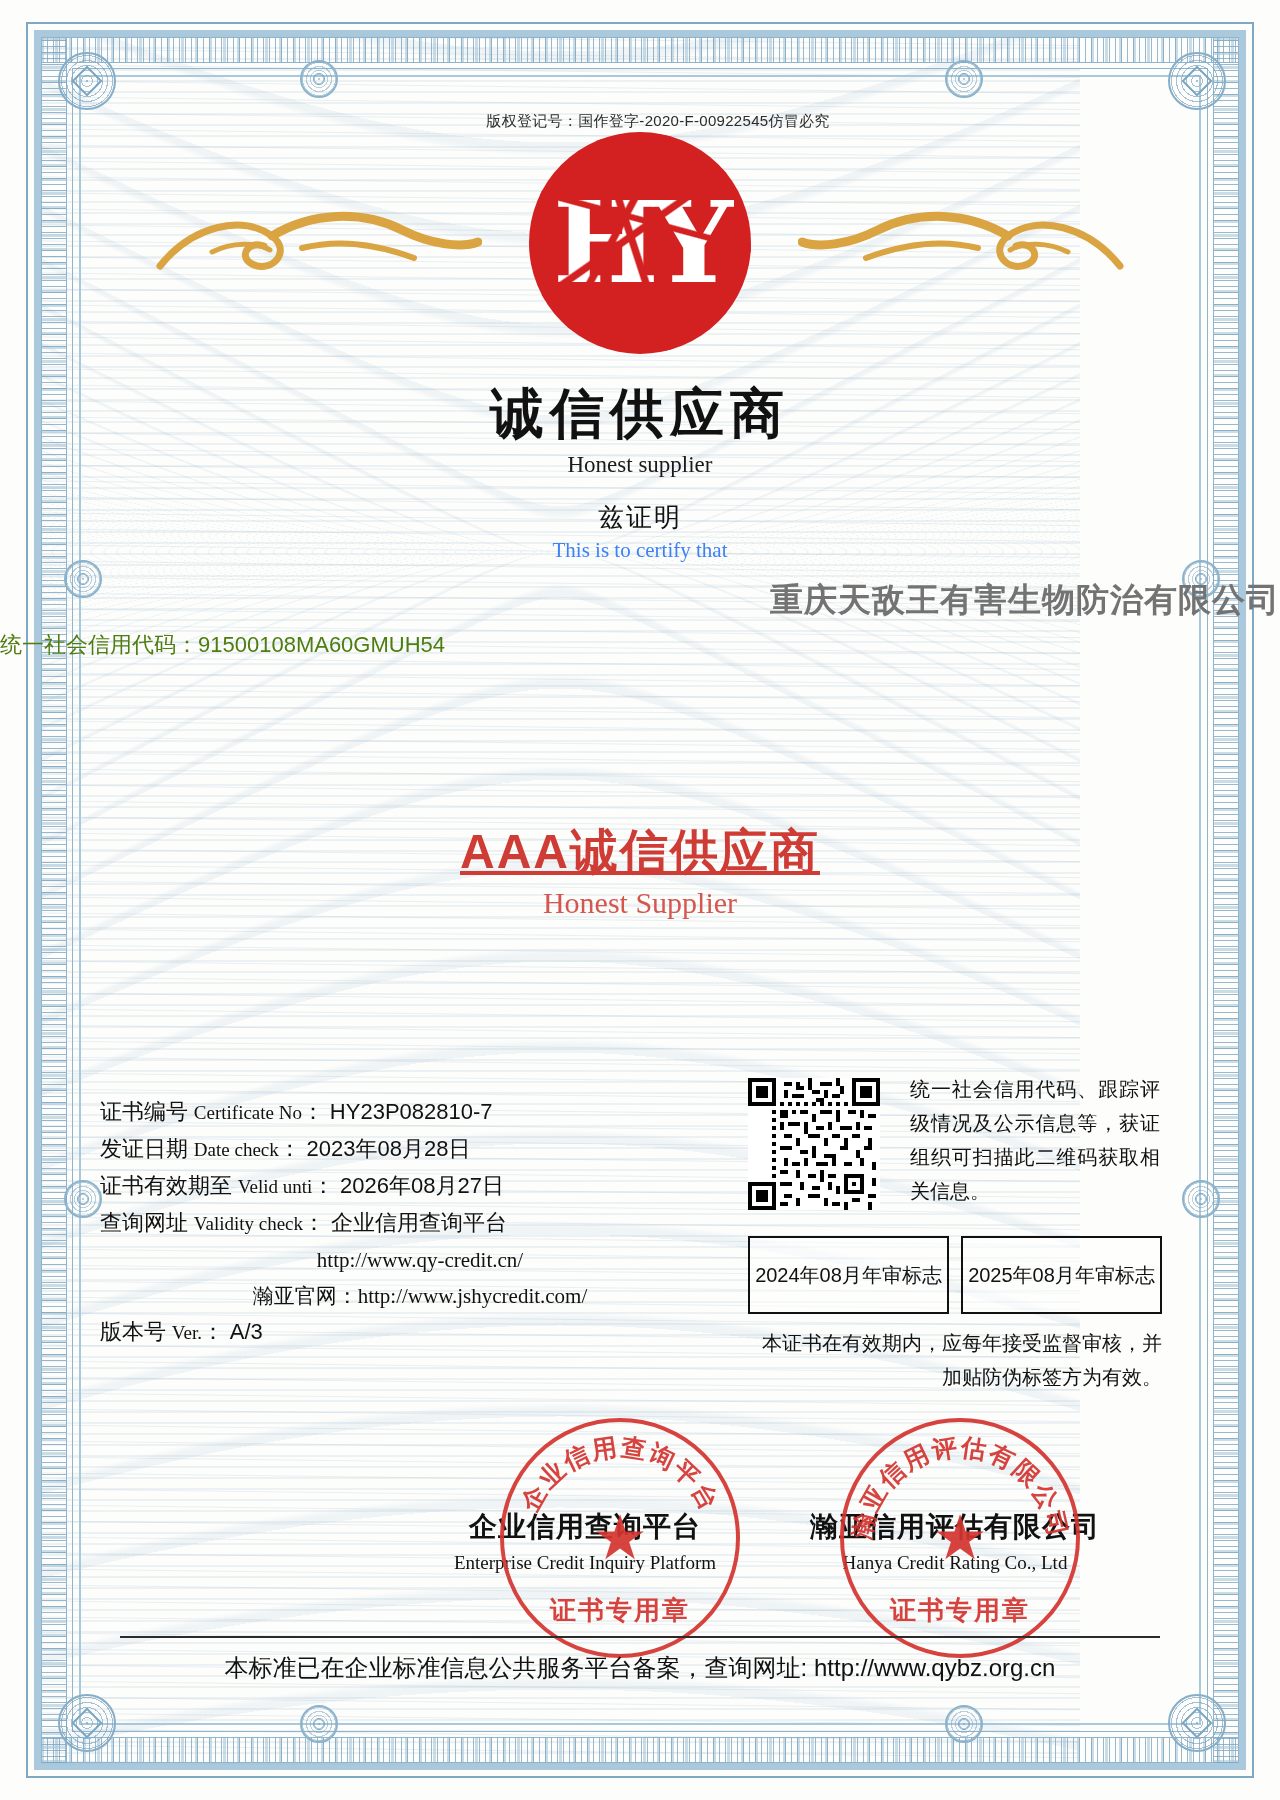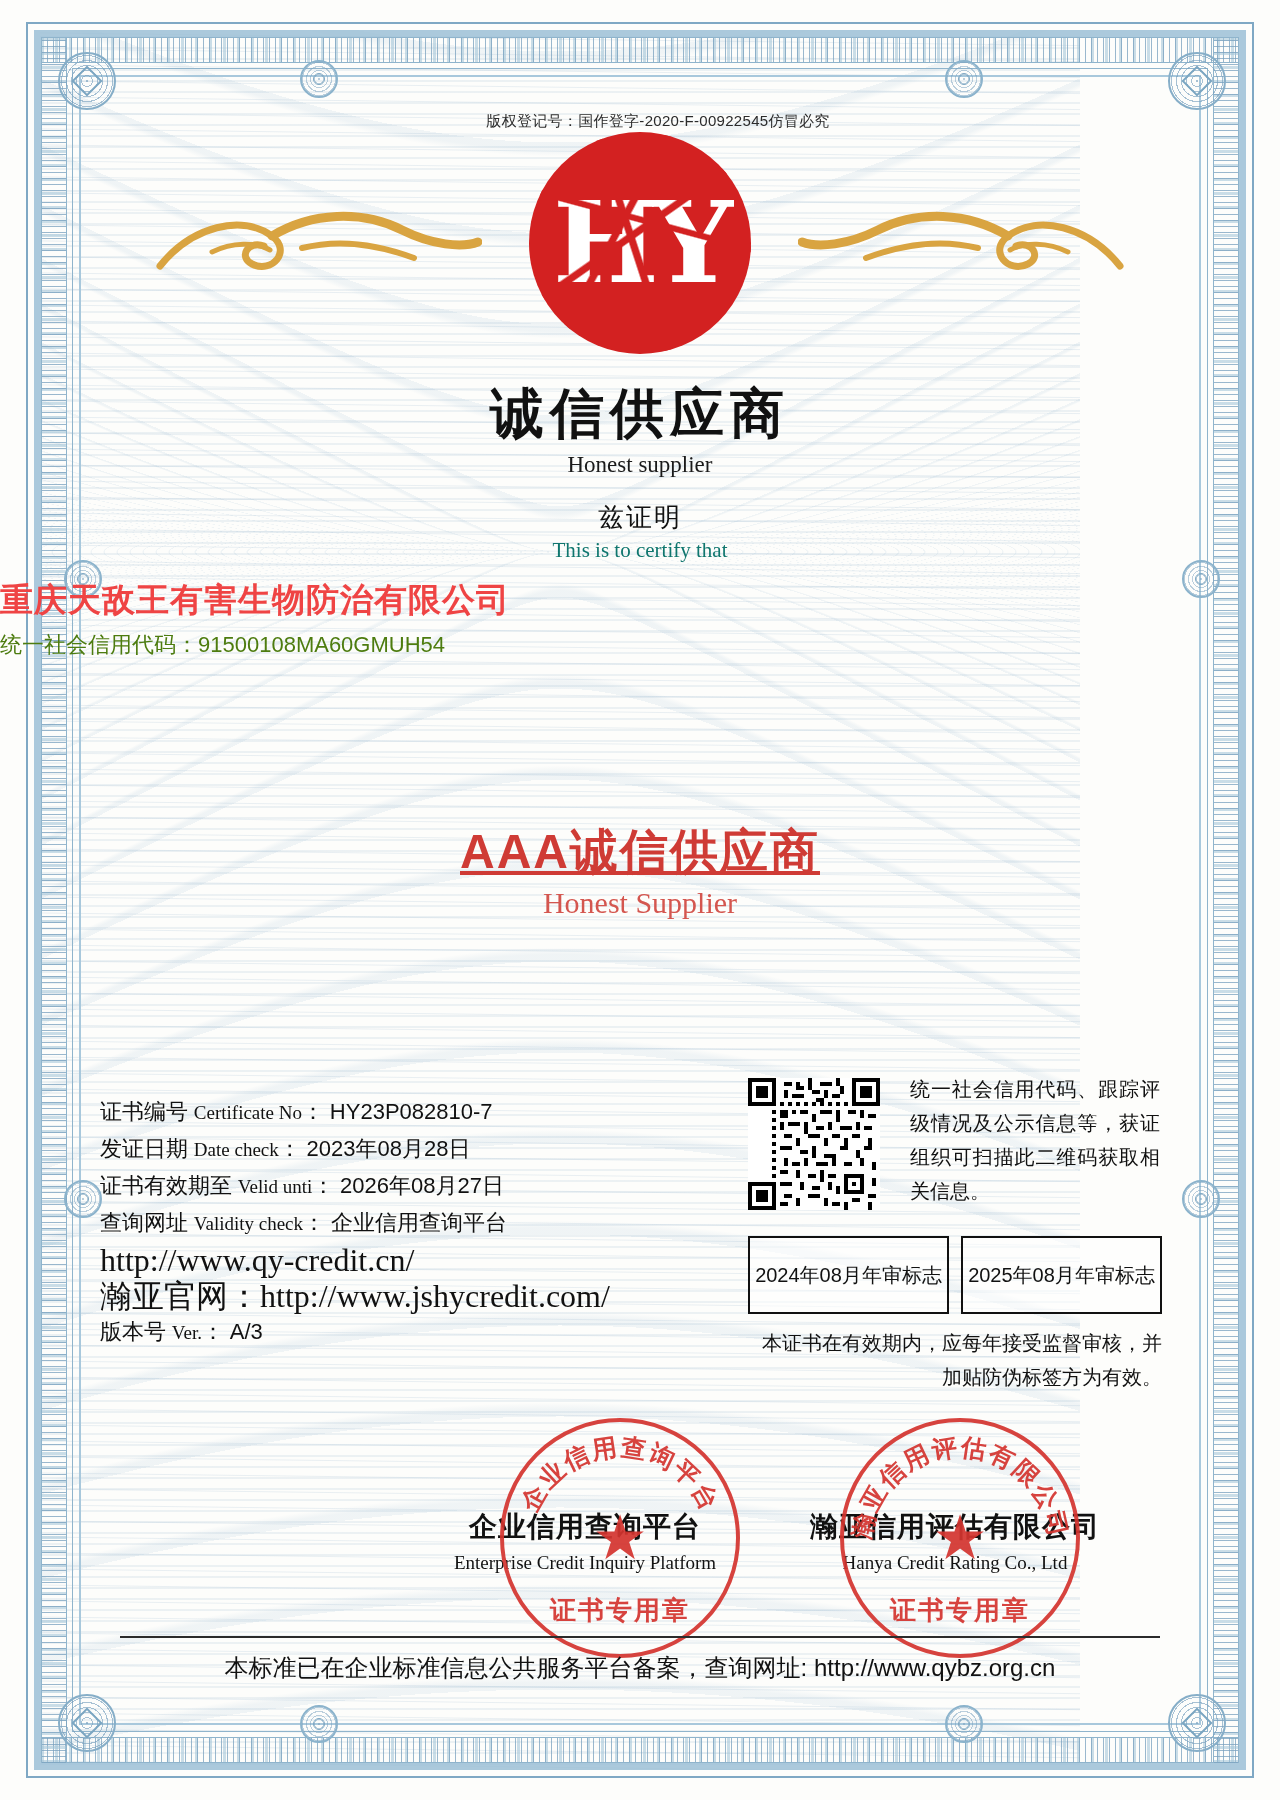--- a/index.html
+++ b/index.html
@@ -279,31 +279,31 @@
     font-size: 26px;
     color: #111;
     letter-spacing: 2px;
   }
   .certify-en {
     position: absolute;
     top: 538px;
     left: 0; right: 0;
     text-align: center;
     font-size: 21px;
-    color: #0f766e;
+    color: #3b82f6;
     font-family: "Liberation Serif", serif;
   }
   .company-name {
     position: absolute;
     top: 578px;
     left: 0; right: 0;
-    text-align: left;
+    text-align: right;
     font-size: 33px;
     font-weight: bold;
-    color: #ef4444;
+    color: #737373;
     letter-spacing: 1px;
   }
   .credit-code {
     position: absolute;
     top: 630px;
     left: 0; right: 0;
     text-align: left;
     font-size: 22px;
     color: #4d7c0f;
   }
@@ -347,23 +347,24 @@
   }
   .detail-row {
     font-size: 21px;
     line-height: 36px;
     white-space: nowrap;
   }
   .lbl-cn { font-size: 22px; }
   .lbl-en { font-family: "Liberation Serif", serif; font-size: 19px; }
   .val { font-size: 22px; }
   .detail-url {
-    font-size: 32px;
+    font-size: 21px;
     line-height: 36px;
     font-family: "Liberation Serif", serif;
+    text-align: center;
   }
 
   
   .qr {
     position: absolute;
     left: 748px;
     top: 1078px;
     width: 132px;
     height: 132px;
     background: #fff;

